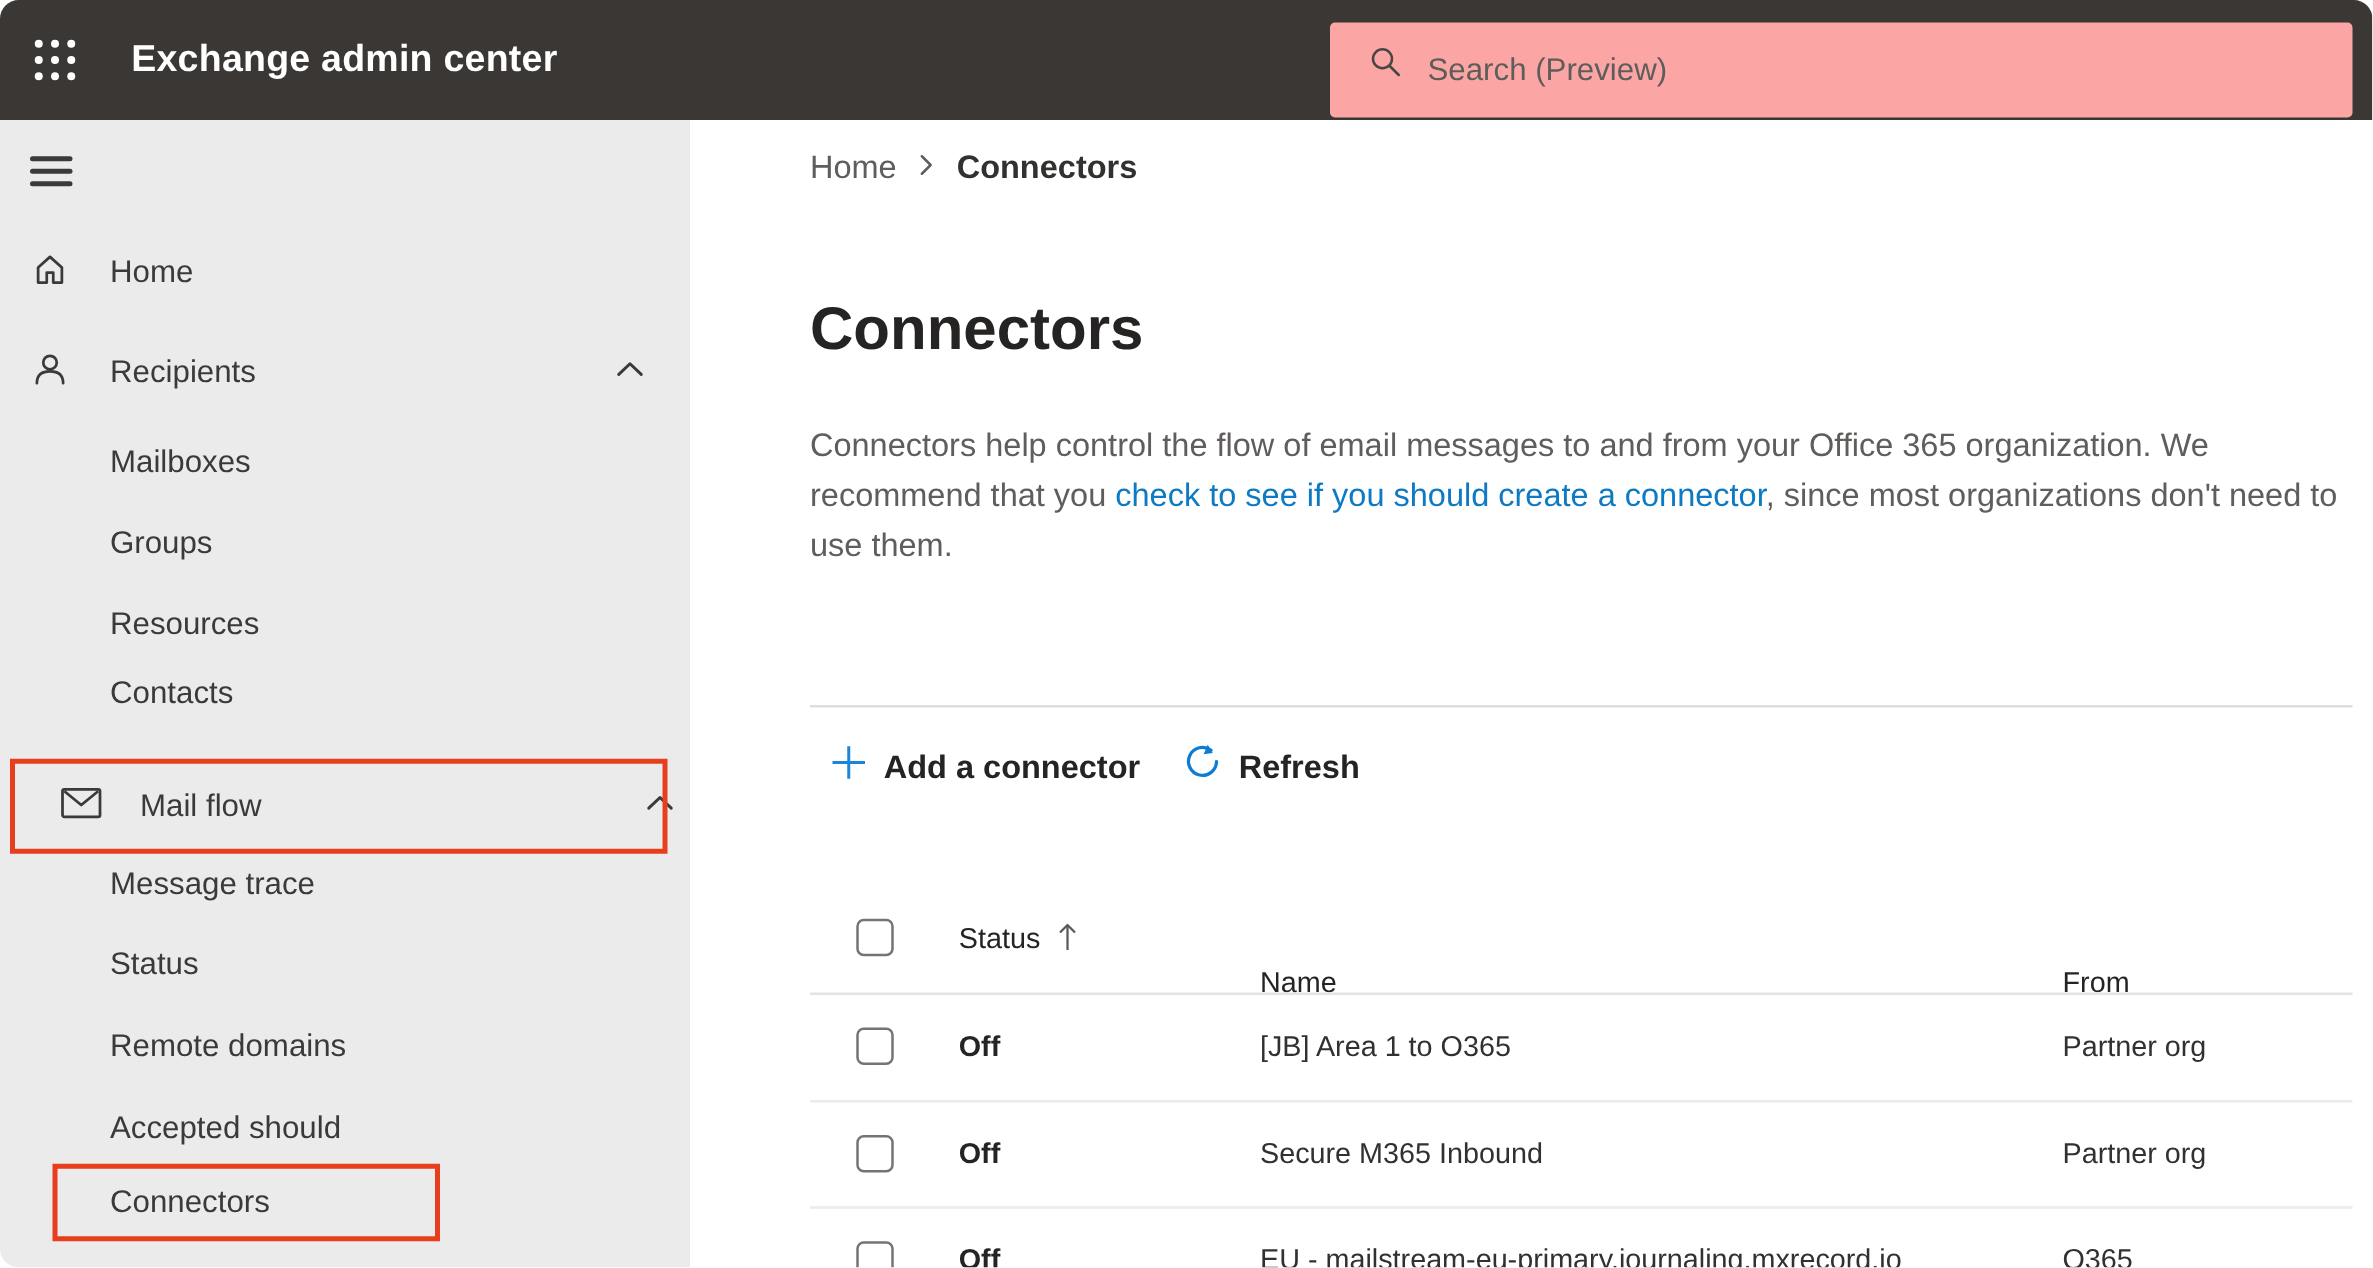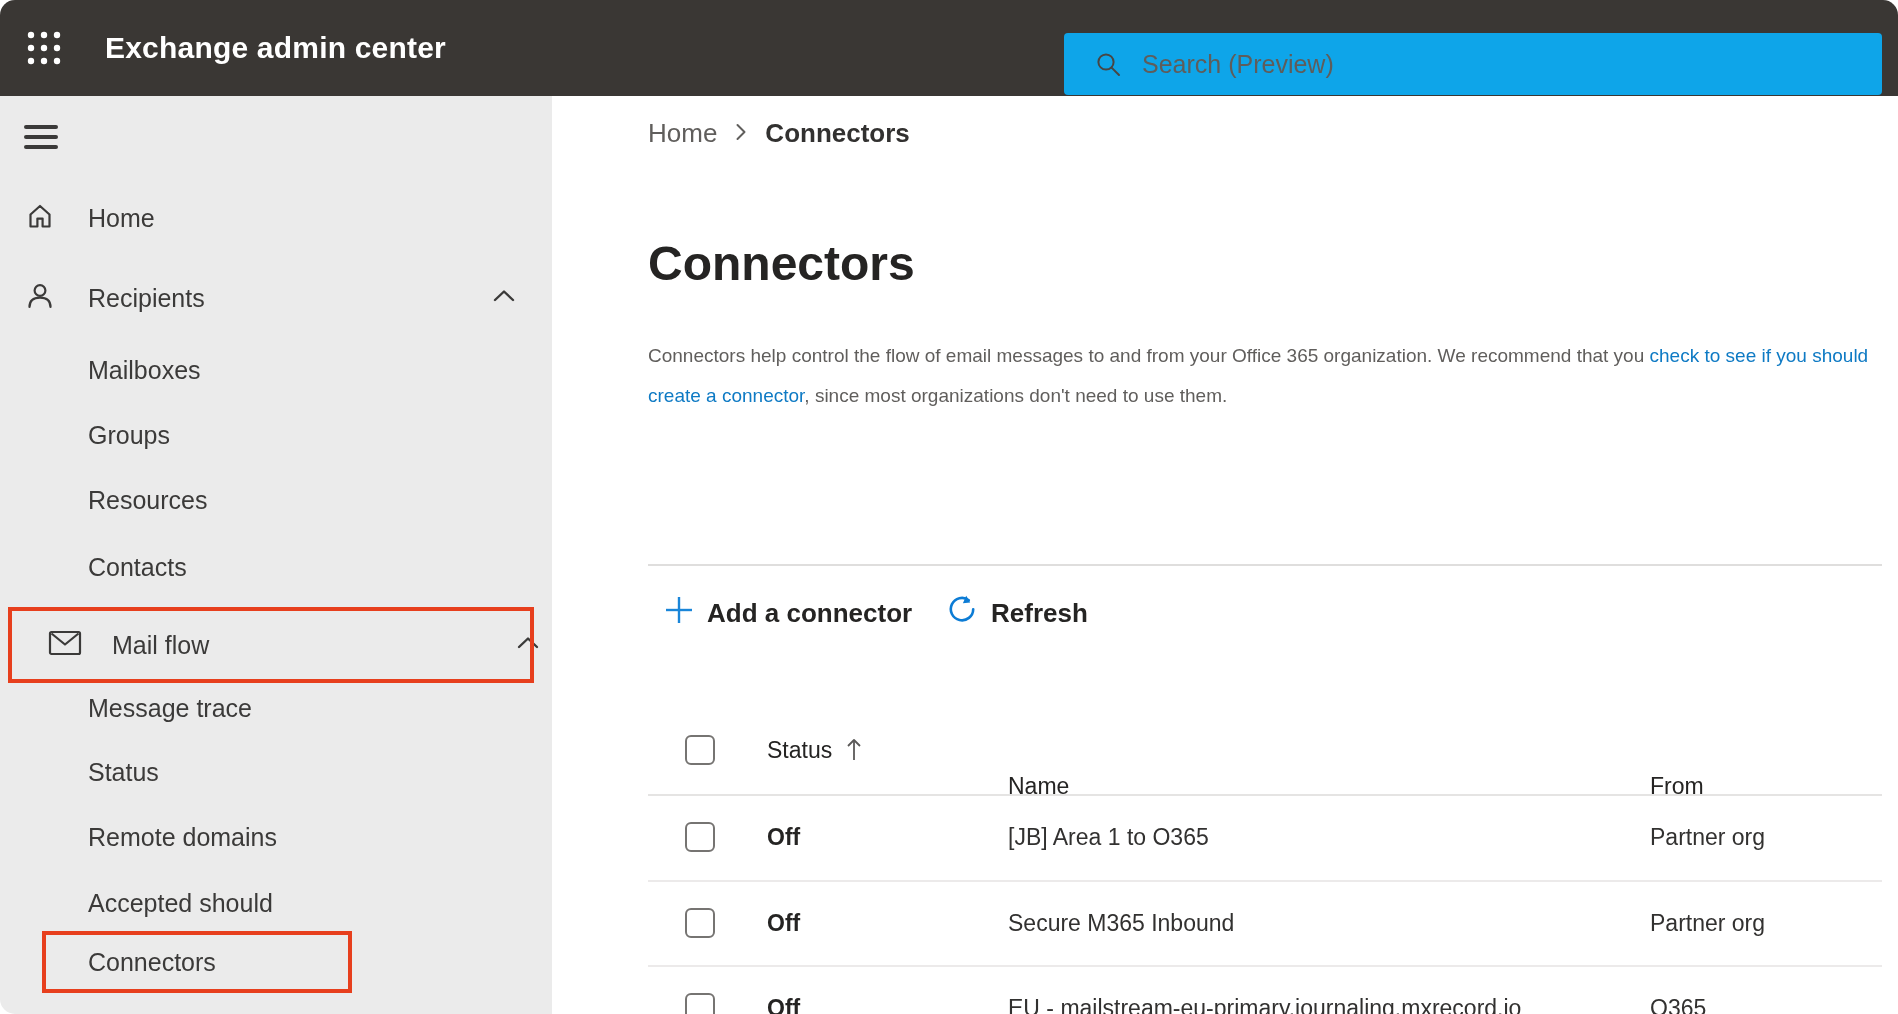--- a/index.html
+++ b/index.html
@@ -18,21 +18,21 @@
   .screen{
     position:relative;width:1898px;height:1014px;overflow:hidden;
     background:#ffffff;font-family:"Liberation Sans",sans-serif;color:var(--text-dark);border-radius:15px;
   }
   
   .topbar{position:absolute;left:0;top:0;width:1898px;height:96px;background:var(--topbar-bg);z-index:30;}
   .waffle{position:absolute;left:26px;top:30px;width:36px;height:36px;cursor:pointer;background:none;border:none;}
   .waffle svg{display:block;}
   .topbar-title{position:absolute;left:105px;top:0;height:96px;display:flex;align-items:center;
     color:#fff;font-size:30px;font-weight:600;letter-spacing:.2px;}
-  .search-box{position:absolute;left:1064px;top:33px;width:818px;height:62px;background:#0ea5e9;border-radius:4px;}
+  .search-box{position:absolute;left:1064px;top:18px;width:818px;height:76px;background:#fca5a5;border-radius:4px;}
   .search-box .mag{position:absolute;left:30px;top:17px;}
   .search-input{position:absolute;left:78px;top:0;width:720px;height:100%;border:none;outline:none;background:transparent;
     font-family:"Liberation Sans",sans-serif;font-size:25px;color:#323130;}
   .search-input::placeholder{color:#5f5d5b;opacity:1;}
   
   .sidebar{position:absolute;left:0;top:96px;width:552px;bottom:0;background:var(--sidebar-bg);z-index:10;}
   .hamburger{position:absolute;left:18px;top:20px;width:48px;height:44px;background:none;border:none;cursor:pointer;}
   .hamburger .bar{position:absolute;left:6px;width:34px;height:4px;background:#3b3a39;border-radius:2px;}
   .hamburger .bar:nth-child(1){top:9px;}
   .hamburger .bar:nth-child(2){top:19px;}
@@ -45,21 +45,21 @@
   .sel-bar{position:absolute;left:60px;top:941px;width:10px;height:36px;background:var(--accent-blue);border-radius:3px;}
   .anno{position:absolute;border:4px solid var(--annotation-red);pointer-events:none;z-index:20;}
   .anno-mailflow{left:8px;top:607px;width:526px;height:76px;}
   .anno-connectors{left:42px;top:931px;width:310px;height:62px;}
   
   .content{position:absolute;left:552px;top:96px;right:0;bottom:0;background:#fff;}
   .breadcrumb{position:absolute;left:96px;top:22px;display:flex;align-items:center;gap:16px;font-size:26px;}
   .breadcrumb .bc-home{color:var(--text-gray);cursor:pointer;}
   .breadcrumb .bc-current{color:#323130;font-weight:600;}
   .page-title{position:absolute;left:96px;top:140px;font-size:48px;line-height:56px;font-weight:700;color:var(--text-dark);}
-  .page-desc{position:absolute;left:96px;top:240px;width:1232px;font-size:19px;line-height:40px;color:var(--text-gray);}
+  .page-desc{position:absolute;left:96px;top:240px;width:1232px;font-size:26px;line-height:40px;color:var(--text-gray);}
   .page-desc a{color:var(--link-blue);text-decoration:none;cursor:pointer;}
   .toolbar-divider{position:absolute;left:96px;right:16px;top:468px;height:2px;background:#dfdedd;}
   .toolbar{position:absolute;left:0;right:0;top:494px;height:46px;}
   .tb-btn{position:absolute;display:flex;align-items:center;gap:13px;background:none;border:none;cursor:pointer;
     font-family:"Liberation Sans",sans-serif;font-size:26px;font-weight:600;color:var(--text-dark);height:46px;}
   .tb-add{left:112px;}
   .tb-refresh{left:394px;}
   
   .tbl{position:absolute;left:96px;right:0;top:540px;bottom:0;}
   .trow{position:absolute;left:0;right:0;}
@@ -150,21 +150,21 @@
     </div>
 
     <div class="nav-row" style="top:307px;height:64px;">
       <span class="nav-label">Groups</span>
     </div>
 
     <div class="nav-row" style="top:372px;height:64px;">
       <span class="nav-label">Resources</span>
     </div>
 
-    <div class="nav-row" style="top:439px;height:64px;text-align:center;">
+    <div class="nav-row" style="top:427px;height:64px;text-align:center;">
       <span class="nav-label">Contacts</span>
     </div>
 
     <div class="nav-row" style="top:513px;height:72px;margin-left:24px;">
       <span class="nav-icon">
         <svg width="34" height="28" viewBox="0 0 34 28">
           <rect x="2" y="3" width="30" height="22" rx="1.5" fill="none" stroke="#3b3a39" stroke-width="2.2"></rect>
           <polyline points="3.5,4.5 17,15.5 30.5,4.5" fill="none" stroke="#3b3a39" stroke-width="2.2" stroke-linejoin="round"></polyline>
         </svg>
       </span>

